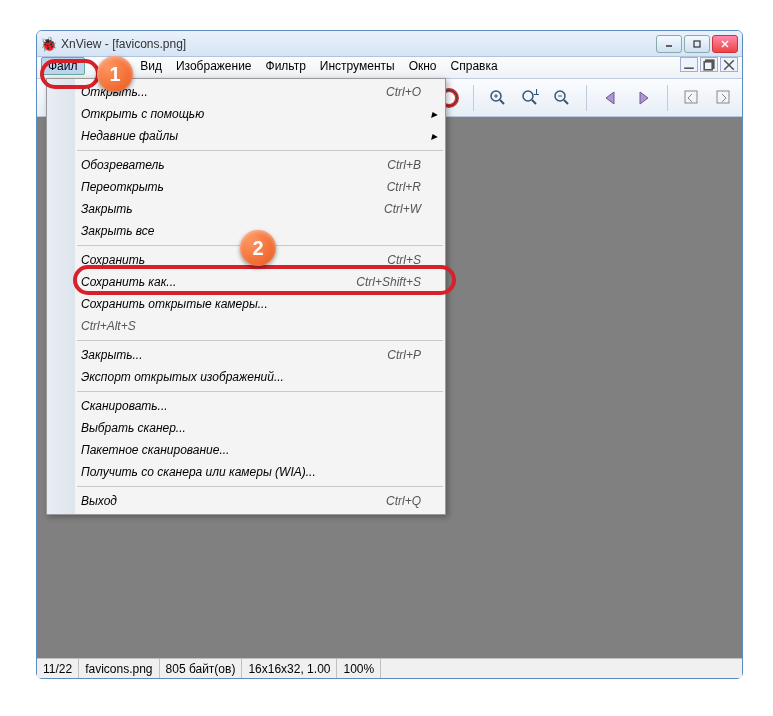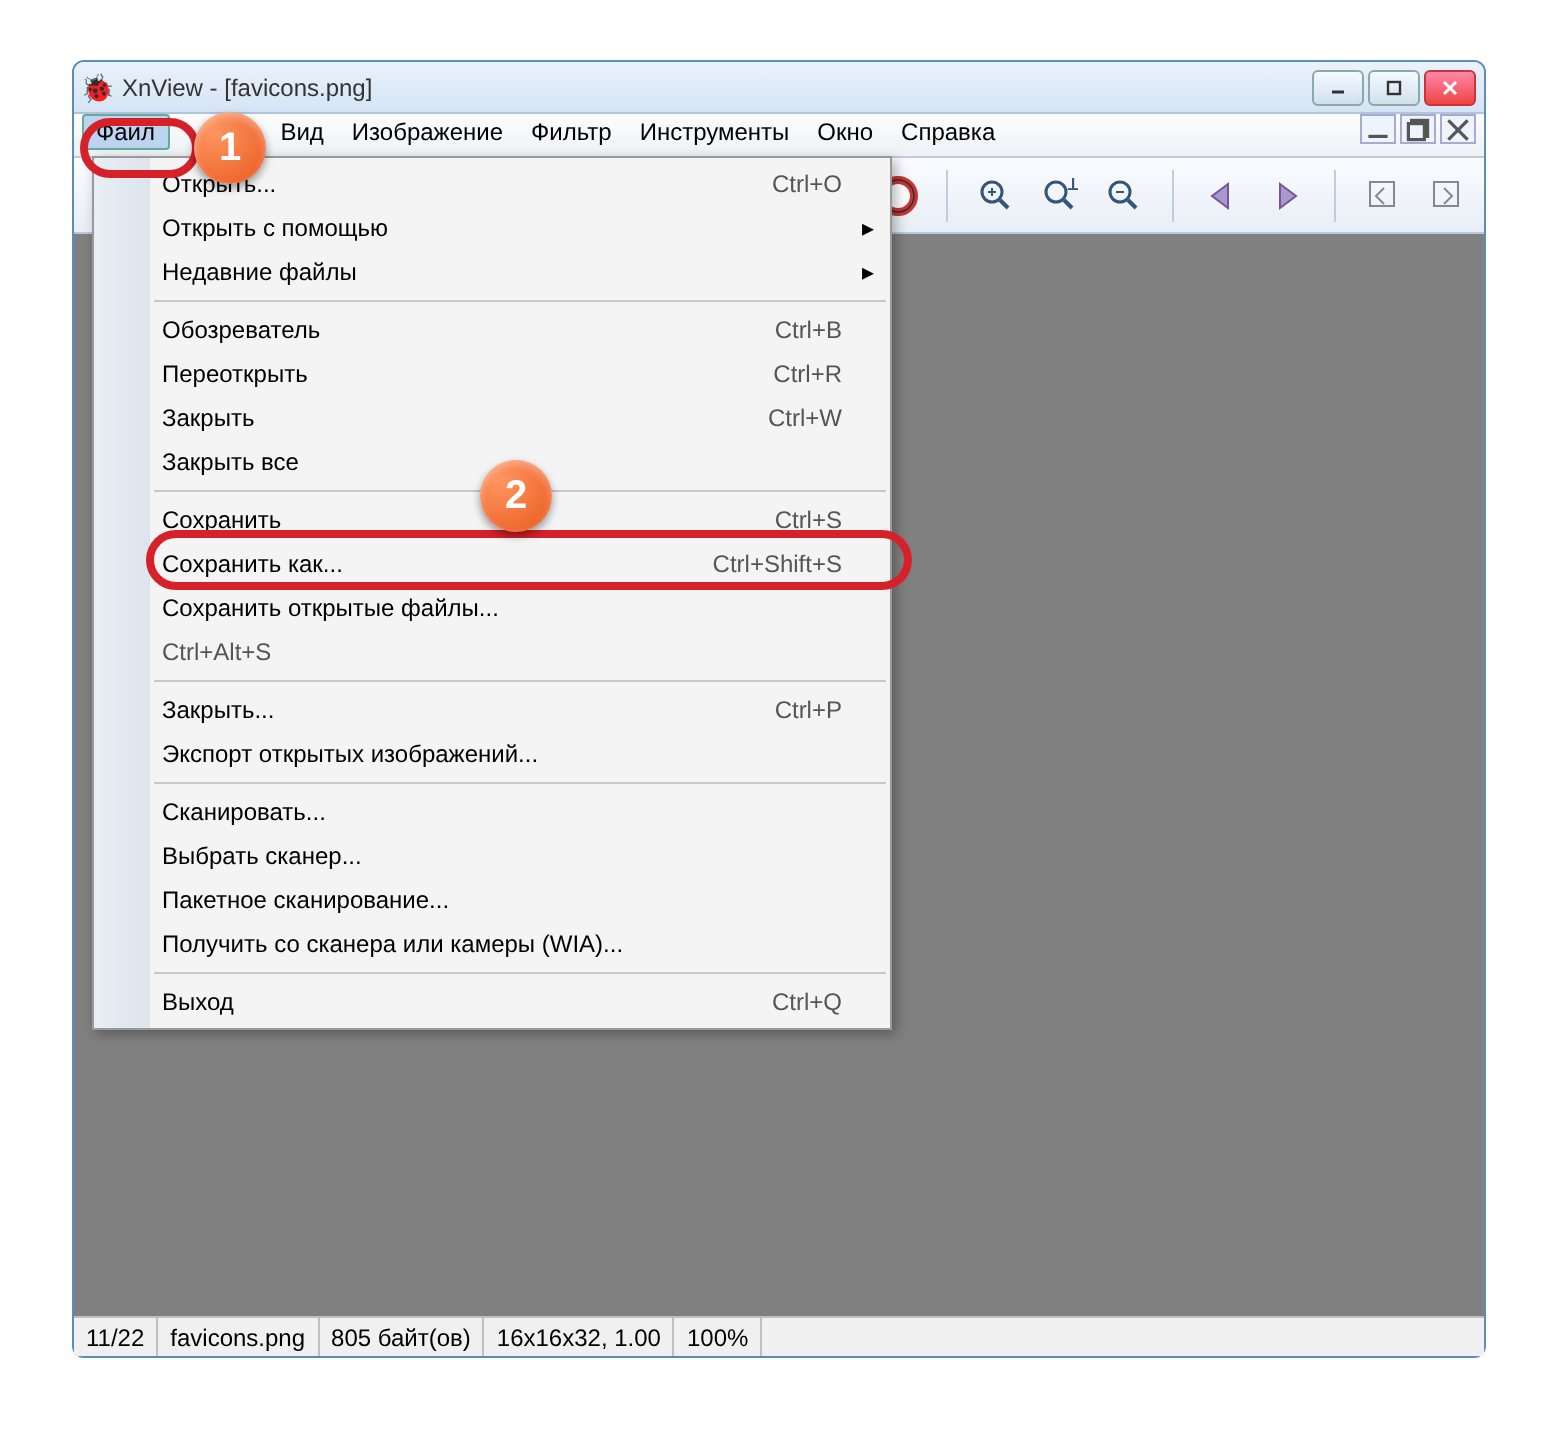--- a/index.html
+++ b/index.html
@@ -29,21 +29,21 @@
 
 .content { position: absolute; left: 0; right: 0; top: 86px; bottom: 20px; background: #808080; }
 
 .statusbar { position: absolute; left: 0; right: 0; bottom: 0; height: 20px; background: #f0f0f0; border-top: 1px solid #c0c0c0; display: flex; align-items: center; }
 .statusbar .cell { padding: 0 6px; border-right: 1px solid #c0c0c0; height: 100%; display: flex; align-items: center; }
 
 
 .dropdown { position: absolute; left: 46px; top: 78px; width: 400px; background: #f4f4f4; border: 1px solid #999; box-shadow: 2px 2px 6px rgba(0,0,0,0.3); z-index: 5; }
 .dropdown .gutter { position: absolute; left: 0; top: 0; bottom: 0; width: 28px; background: linear-gradient(to right,#e8eef4,#dde4ec); }
 .dropdown .items { position: relative; padding: 2px 0; }
-.di { display: flex; align-items: center; height: 22px; padding-left: 34px; padding-right: 24px; cursor: pointer; position: relative; }
+.di { display: flex; align-items: center; height: 22px; padding-left: 34px; padding-right: 24px; cursor: pointer; position: relative; font-style: italic; }
 .di .lbl { flex: 1; }
 .di .sc { color: #555; }
 .di .sub { position: absolute; right: 8px; }
 .sep { height: 1px; background: #c8c8c8; margin: 3px 2px 3px 30px; }
 
 
 .anno-circle { position: absolute; border: 4px solid #d6202a; border-radius: 999px; z-index: 10; pointer-events: none; }
 .anno-num { position: absolute; width: 36px; height: 36px; border-radius: 50%; background: radial-gradient(circle at 30% 30%, #ff9560, #e8571c); color: #fff; font-size: 20px; font-weight: bold; display: flex; align-items: center; justify-content: center; box-shadow: 0 2px 4px rgba(0,0,0,0.4), inset 0 2px 4px rgba(255,255,255,0.4); z-index: 11; pointer-events: none; }
 
 svg { display: block; }
@@ -211,21 +211,21 @@
       <div class="sep"></div>
       <div class="di">
         <span class="lbl">Сохранить</span>
         <span class="sc">Ctrl+S</span>
       </div>
       <div class="di">
         <span class="lbl">Сохранить как...</span>
         <span class="sc">Ctrl+Shift+S</span>
       </div>
       <div class="di">
-        <span class="lbl">Сохранить открытые файлы...</span>
+        <span class="lbl">Сохранить открытые камеры...</span>
       </div>
       <div class="di">
         <span class="sc">Ctrl+Alt+S</span>
       </div>
       <div class="sep"></div>
       <div class="di">
         <span class="lbl">Закрыть...</span>
         <span class="sc">Ctrl+P</span>
       </div>
       <div class="di">

